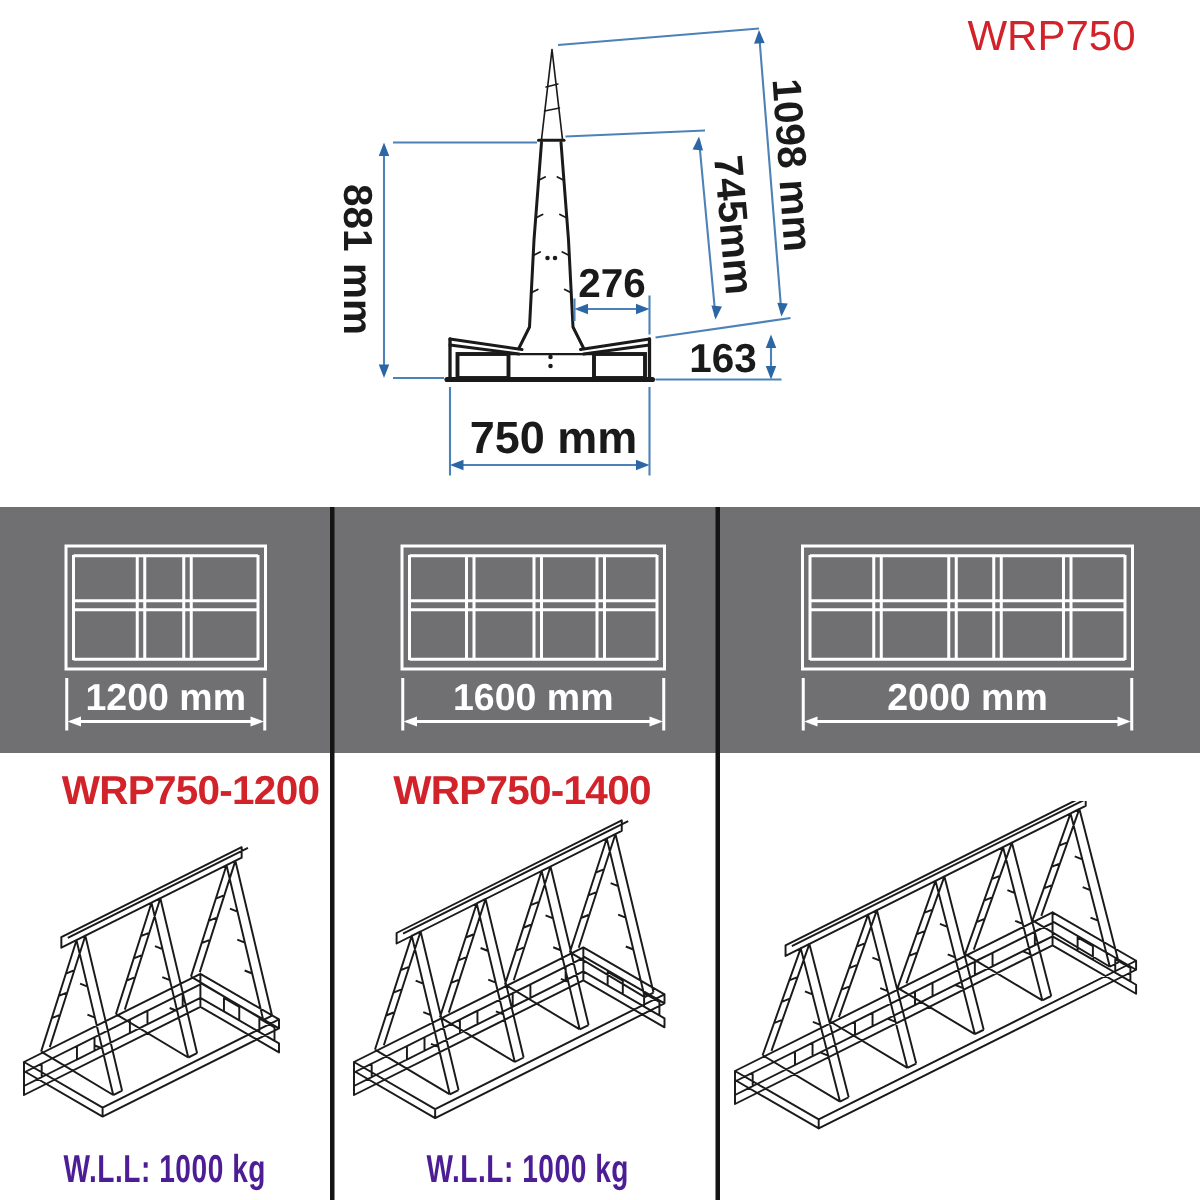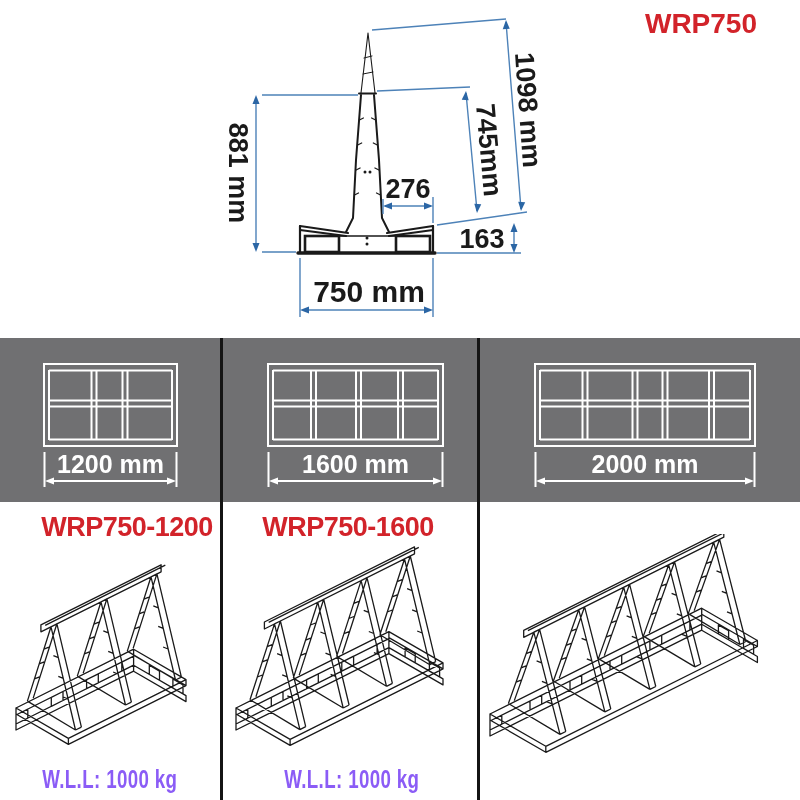--- a/index.html
+++ b/index.html
@@ -1,23 +1,23 @@
 <!DOCTYPE html>
 <html><head>
 <meta charset="utf-8">
 <style>
   html,body{margin:0;padding:0;}
   body{font-family:"Liberation Sans",sans-serif;background:#ffffff;}
   .canvas{position:relative;width:800px;height:800px;background:#ffffff;overflow:hidden;}
   .abs{position:absolute;}
-  .title{font-size:28px;font-weight:bold;color:#d2232a;letter-spacing:0;}
+  .title{font-size:28px;font-weight:normal;color:#d2232a;letter-spacing:0;}
   .gray-band{background:#707072;}
   .divider{background:#141414;}
   .model-label{font-size:27px;font-weight:bold;color:#d2232a;text-align:center;letter-spacing:-0.5px;white-space:nowrap;}
-  .wll{color:#8b5cf6;text-align:center;white-space:nowrap;}
+  .wll{color:#4c1d95;text-align:center;white-space:nowrap;}
   .wll .cond{display:inline-block;transform:scaleX(.72);transform-origin:center;font-size:26px;font-weight:bold;letter-spacing:0.5px;}
   svg text.dimtxt{font-family:"Liberation Sans",sans-serif;font-weight:bold;fill:#1a1a1a;}
   svg text.bandtxt{font-family:"Liberation Sans",sans-serif;font-weight:bold;fill:#ffffff;}
 </style>
 </head>
 <body>
 
 <div class="canvas">
 
   <div class="abs title" style="left:557px;top:8px;width:200px;text-align:right;">WRP750</div>
@@ -105,21 +105,21 @@
       </g>
     <text class="bandtxt" font-size="25" text-anchor="middle" x="110.5" y="473">1200 mm</text>
     <text class="bandtxt" font-size="25" text-anchor="middle" x="355.5" y="473">1600 mm</text>
     <text class="bandtxt" font-size="25" text-anchor="middle" x="645" y="473">2000 mm</text>
   </svg>
 
   <div class="abs divider" style="left:220px;top:338px;width:3px;height:462px;"></div>
   <div class="abs divider" style="left:477px;top:338px;width:3px;height:462px;"></div>
 
   <div class="abs model-label" style="left:27px;top:512px;width:200px;">WRP750-1200</div>
-  <div class="abs model-label" style="left:248px;top:512px;width:200px;">WRP750-1600</div>
+  <div class="abs model-label" style="left:248px;top:512px;width:200px;">WRP750-1400</div>
 
   <svg class="abs iso" style="left:4px;top:550px;" width="210" height="208" viewBox="0 0 210 208">
       <path d="M12.0,158.0L129.6,99.2L129.6,106.2L12.0,165.0ZM64.4,188.4L182.0,129.6L182.0,135.6L64.4,194.4ZM12.0,158.0L64.4,188.4L64.4,194.4L12.0,164.0ZM129.6,99.2L182.0,129.6L182.0,135.6L129.6,105.2ZM12.0,174.0L129.6,115.2L129.6,121.2L12.0,180.0ZM129.6,115.2L182.0,145.6L182.0,151.6L129.6,121.2ZM12.0,165.0L23.8,159.1L23.8,168.1L12.0,174.0ZM47.3,147.4L59.0,141.5L59.0,150.5L47.3,156.4ZM82.6,129.7L94.3,123.8L94.3,132.8L82.6,138.7ZM117.8,112.1L129.6,106.2L129.6,115.2L117.8,121.1ZM145.3,115.3L155.5,121.2L155.5,130.2L145.3,124.3ZM168.9,129.0L179.0,134.9L179.0,143.9L168.9,138.0ZM23.4,151.1L47.0,76.8L71.5,180.0M23.4,151.1L71.5,180.0M29.2,148.1L52.9,73.8L77.4,177.1M47.0,76.8L52.9,73.8M71.5,180.0L77.4,177.1M30.5,128.8l5,-2M64.2,149.0l-5,-2M35.2,113.9l5,-2M59.3,128.4l-5,-2M39.9,99.1l5,-2M54.4,107.7l-5,-2M73.3,126.1L97.0,51.8L121.5,155.0M73.3,126.1L121.5,155.0M79.2,123.1L102.9,48.8L127.4,152.1M97.0,51.8L102.9,48.8M121.5,155.0L127.4,152.1M80.4,103.8l5,-2M114.1,124.0l-5,-2M85.2,88.9l5,-2M109.2,103.4l-5,-2M89.9,74.1l5,-2M104.3,82.8l-5,-2M123.3,101.1L147.0,26.8L171.5,130.0M123.3,101.1L171.5,130.0M129.2,98.1L152.9,23.9L177.4,127.1M147.0,26.8L152.9,23.9M171.5,130.0L177.4,127.1M130.4,78.8l5,-2M164.1,99.0l-5,-2M135.1,63.9l5,-2M159.2,78.4l-5,-2M139.9,49.1l5,-2M154.3,57.8l-5,-2M36.9,74.8L157.1,14.8L157.1,21.8L36.9,81.8ZM41.2,75.3L161.3,15.2" stroke="#1a1a1a" fill="none" stroke-width="1.3" stroke-linejoin="round"></path>
     </svg>
   <svg class="abs iso" style="left:226px;top:540px;" width="250" height="226" viewBox="0 0 250 226">
       <path d="M10.0,168.0L162.9,91.6L162.9,98.6L10.0,175.0ZM64.1,199.4L217.0,122.9L217.0,128.9L64.1,205.4ZM10.0,168.0L64.1,199.4L64.1,205.4L10.0,174.0ZM162.9,91.6L217.0,122.9L217.0,128.9L162.9,97.6ZM10.0,184.0L162.9,107.6L162.9,113.6L10.0,190.0ZM162.9,107.6L217.0,138.9L217.0,144.9L162.9,113.6ZM10.0,175.0L21.8,169.1L21.8,178.1L10.0,184.0ZM45.3,157.4L57.0,151.5L57.0,160.5L45.3,166.4ZM80.6,139.7L92.3,133.8L92.3,142.8L80.6,148.7ZM115.8,122.1L127.6,116.2L127.6,125.2L115.8,131.1ZM151.1,104.4L162.9,98.6L162.9,107.6L151.1,113.4ZM179.1,108.0L189.2,113.8L189.2,122.8L179.1,117.0ZM203.4,122.1L213.6,128.0L213.6,137.0L203.4,131.1ZM24.0,159.7L48.5,83.9L73.9,189.6M24.0,159.7L73.9,189.6M29.9,156.8L54.4,81.0L79.7,186.7M48.5,83.9L54.4,81.0M73.9,189.6L79.7,186.7M31.4,137.0l5,-2M66.3,157.9l-5,-2M36.3,121.8l5,-2M61.2,136.8l-5,-2M41.2,106.7l5,-2M56.1,115.7l-5,-2M67.3,138.1L91.8,62.3L117.2,168.0M67.3,138.1L117.2,168.0M73.2,135.1L97.7,59.3L123.1,165.0M91.8,62.3L97.7,59.3M117.2,168.0L123.1,165.0M74.7,115.3l5,-2M109.6,136.3l-5,-2M79.6,100.2l5,-2M104.5,115.1l-5,-2M84.5,85.0l5,-2M99.4,94.0l-5,-2M110.6,116.4L135.1,40.6L160.5,146.3M110.6,116.4L160.5,146.3M116.5,113.5L141.0,37.7L166.4,143.4M135.1,40.6L141.0,37.7M160.5,146.3L166.4,143.4M118.0,93.7l5,-2M152.9,114.6l-5,-2M122.9,78.5l5,-2M147.8,93.5l-5,-2M127.8,63.4l5,-2M142.7,72.3l-5,-2M153.9,94.8L178.5,19.0L203.8,124.7M153.9,94.8L203.8,124.7M159.8,91.8L184.3,16.0L209.7,121.7M178.5,19.0L184.3,16.0M203.8,124.7L209.7,121.7M161.3,72.0l5,-2M196.2,93.0l-5,-2M166.2,56.9l5,-2M191.1,71.8l-5,-2M171.1,41.7l5,-2M186.1,50.7l-5,-2M38.4,82.0L188.5,6.9L188.5,13.9L38.4,89.0ZM42.7,82.4L192.8,7.4" stroke="#1a1a1a" fill="none" stroke-width="1.3" stroke-linejoin="round"></path>
     </svg>
   <svg class="abs iso" style="left:480px;top:534px;" width="318" height="238" viewBox="0 0 318 238">
       <path d="M10.0,180.0L221.7,74.2L221.7,81.2L10.0,187.0ZM65.8,212.3L277.4,106.5L277.4,112.5L65.8,218.3ZM10.0,180.0L65.8,212.3L65.8,218.3L10.0,186.0ZM221.7,74.2L277.4,106.5L277.4,112.5L221.7,80.2ZM10.0,196.0L221.7,90.2L221.7,96.2L10.0,202.0ZM221.7,90.2L277.4,122.5L277.4,128.5L221.7,96.2ZM10.0,187.0L21.8,181.1L21.8,190.1L10.0,196.0ZM50.0,167.0L61.7,161.1L61.7,170.1L50.0,176.0ZM90.0,147.0L101.7,141.1L101.7,150.1L90.0,156.0ZM130.0,127.0L141.7,121.1L141.7,130.1L130.0,136.0ZM169.9,107.0L181.7,101.2L181.7,110.2L169.9,116.0ZM209.9,87.0L221.7,81.2L221.7,90.2L209.9,96.0ZM238.4,90.9L248.6,96.7L248.6,105.7L238.4,99.9ZM263.5,105.4L273.6,111.3L273.6,120.3L263.5,114.4ZM28.4,169.5L53.8,98.2L80.0,200.4M28.4,169.5L80.0,200.4M34.3,166.6L59.6,95.3L85.8,197.5M53.8,98.2L59.6,95.3M80.0,200.4L85.8,197.5M36.0,148.1l5,-2M72.1,169.8l-5,-2M41.1,133.9l5,-2M66.9,149.3l-5,-2M46.2,119.6l5,-2M61.6,128.9l-5,-2M73.4,147.0L98.7,75.7L124.9,177.9M73.4,147.0L124.9,177.9M79.3,144.1L104.6,72.8L130.8,175.0M98.7,75.7L104.6,72.8M124.9,177.9L130.8,175.0M81.0,125.7l5,-2M117.1,147.3l-5,-2M86.1,111.4l5,-2M111.8,126.8l-5,-2M91.1,97.1l5,-2M106.6,106.4l-5,-2M118.4,124.6L143.7,53.3L169.9,155.4M118.4,124.6L169.9,155.4M124.3,121.6L149.6,50.3L175.8,152.5M143.7,53.3L149.6,50.3M169.9,155.4L175.8,152.5M126.0,103.2l5,-2M162.1,124.8l-5,-2M131.0,88.9l5,-2M156.8,104.3l-5,-2M136.1,74.6l5,-2M151.6,83.9l-5,-2M163.4,102.1L188.7,30.8L214.9,132.9M163.4,102.1L214.9,132.9M169.2,99.1L194.6,27.8L220.8,130.0M188.7,30.8L194.6,27.8M214.9,132.9L220.8,130.0M171.0,80.7l5,-2M207.0,102.3l-5,-2M176.0,66.4l5,-2M201.8,81.9l-5,-2M181.1,52.1l5,-2M196.6,61.4l-5,-2M208.3,79.6L233.7,8.3L259.9,110.5M208.3,79.6L259.9,110.5M214.2,76.6L239.6,5.3L265.8,107.5M233.7,8.3L239.6,5.3M259.9,110.5L265.8,107.5M215.9,58.2l5,-2M252.0,79.8l-5,-2M221.0,43.9l5,-2M246.8,59.4l-5,-2M226.1,29.7l5,-2M241.5,38.9l-5,-2M43.7,96.3L243.8,-3.8L243.8,3.2L43.7,103.3ZM47.9,96.7L248.0,-3.3" stroke="#1a1a1a" fill="none" stroke-width="1.3" stroke-linejoin="round"></path>
     </svg>

